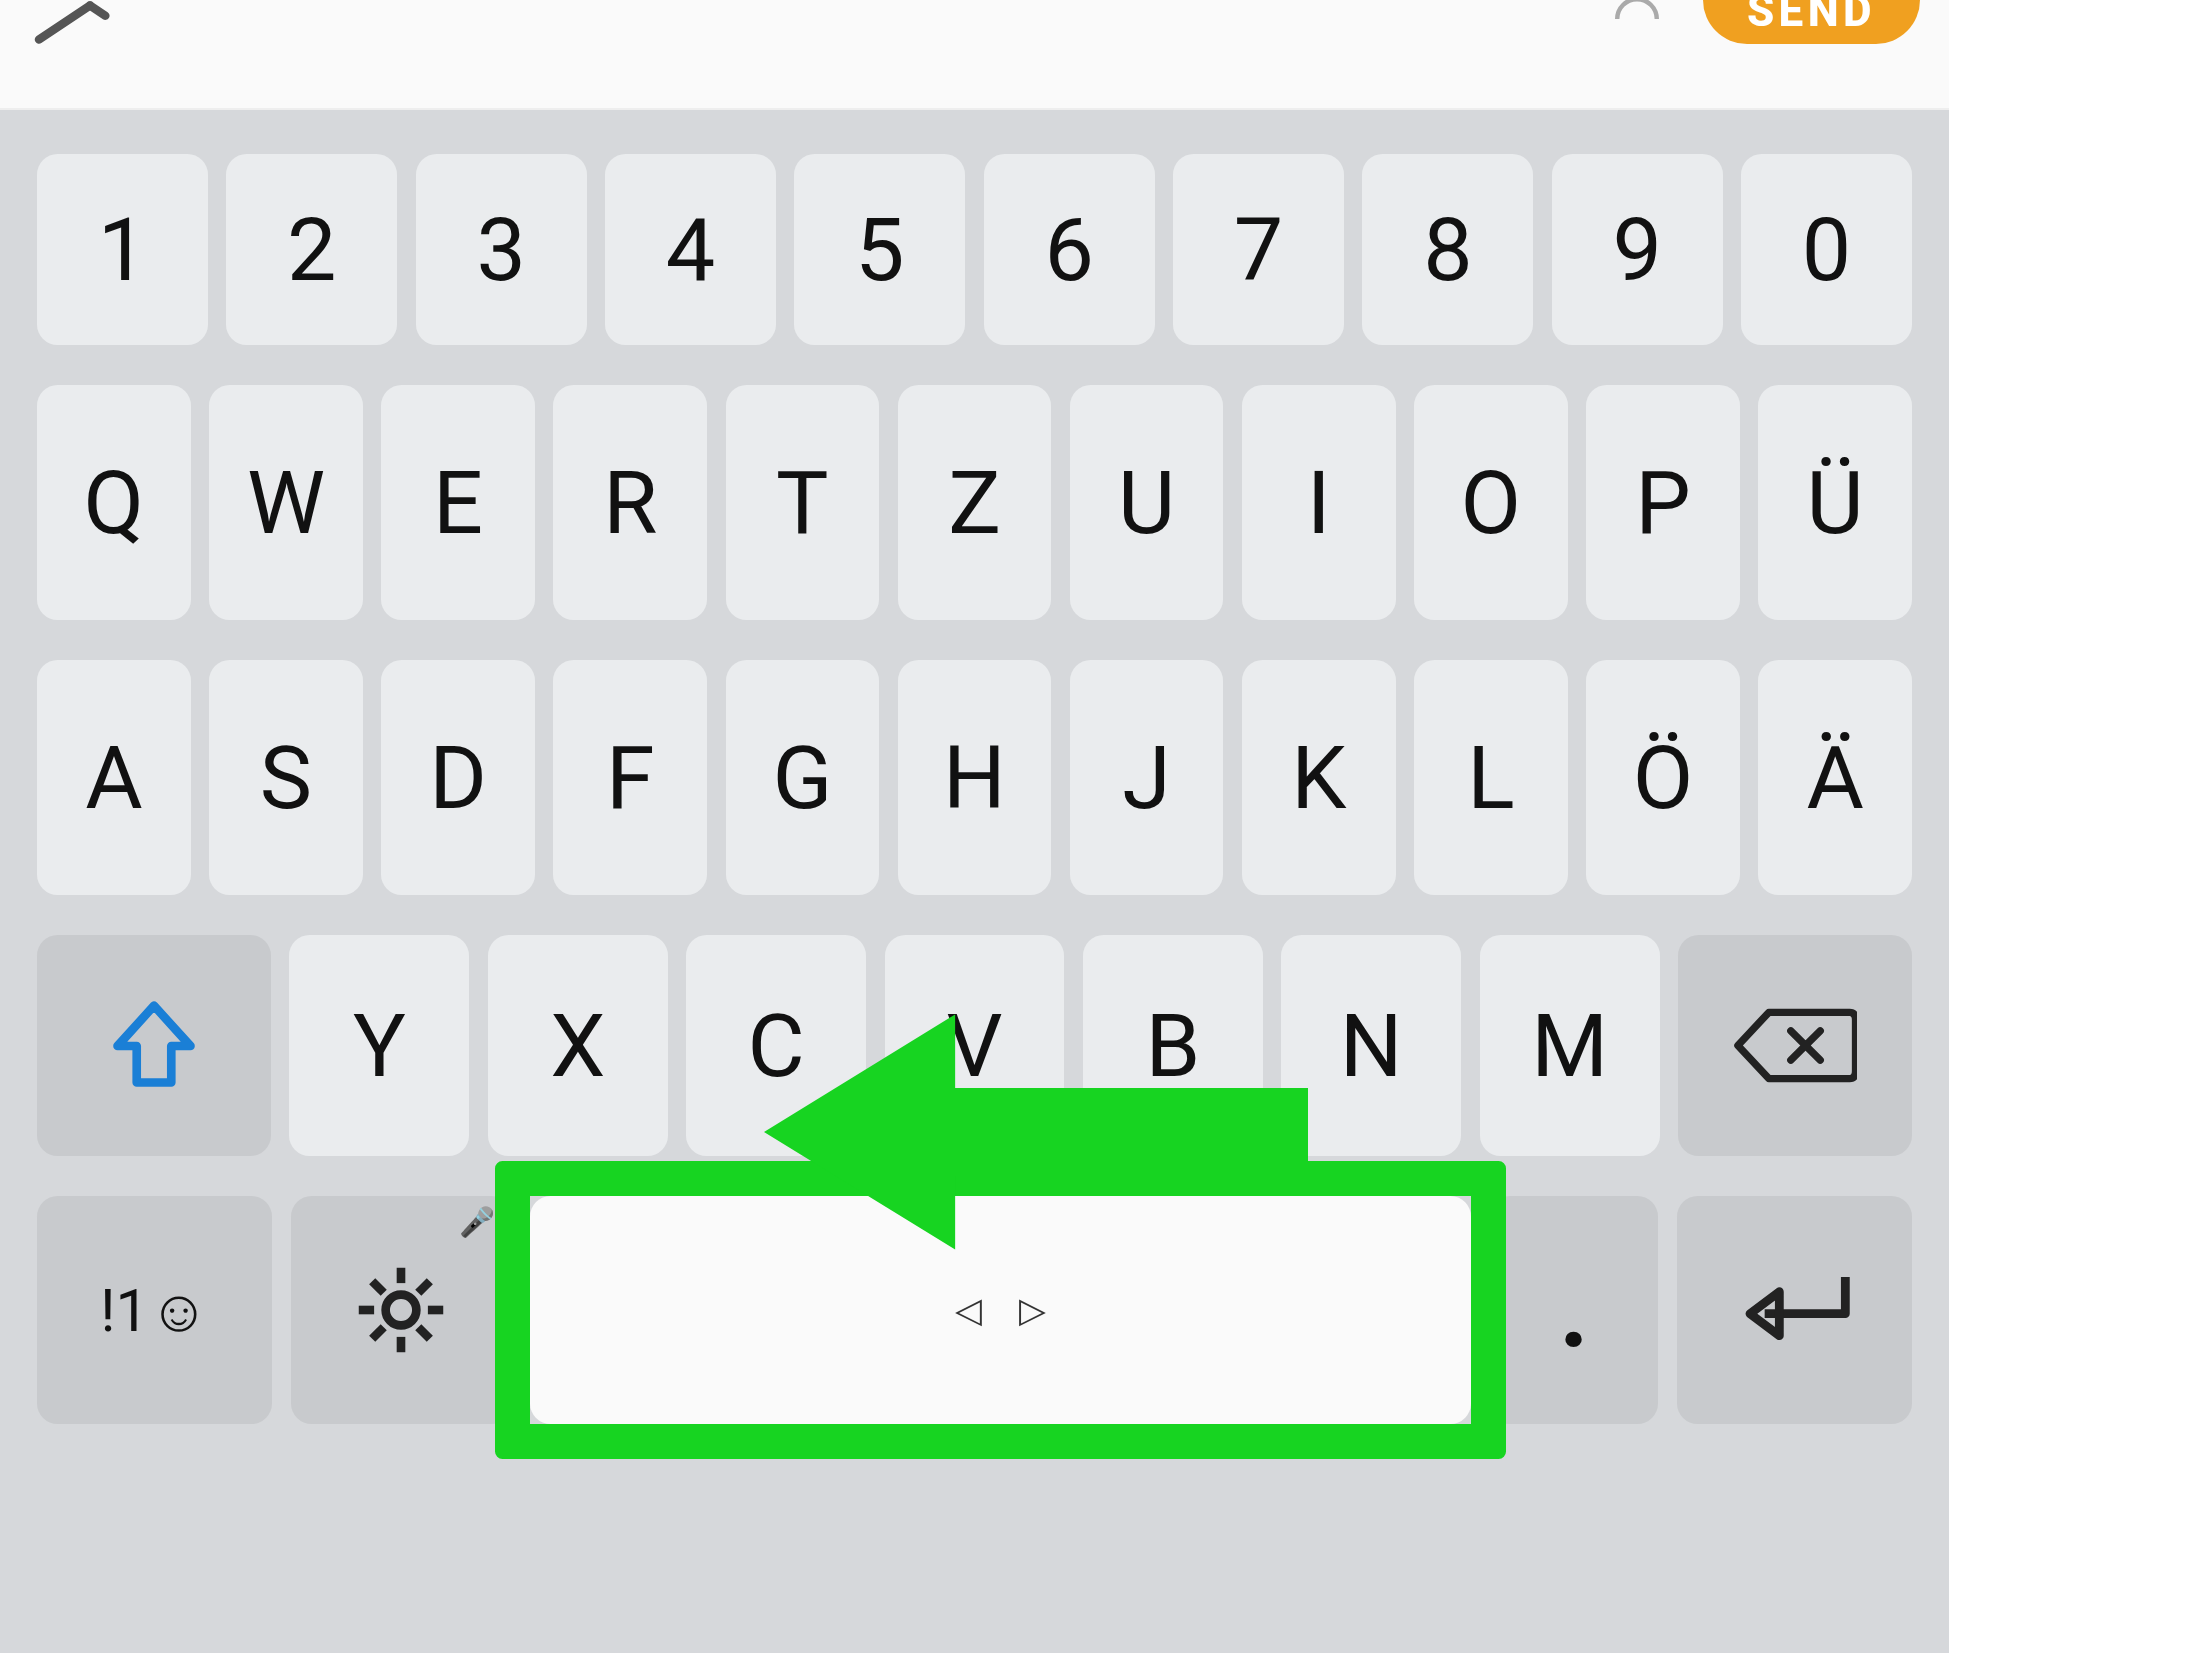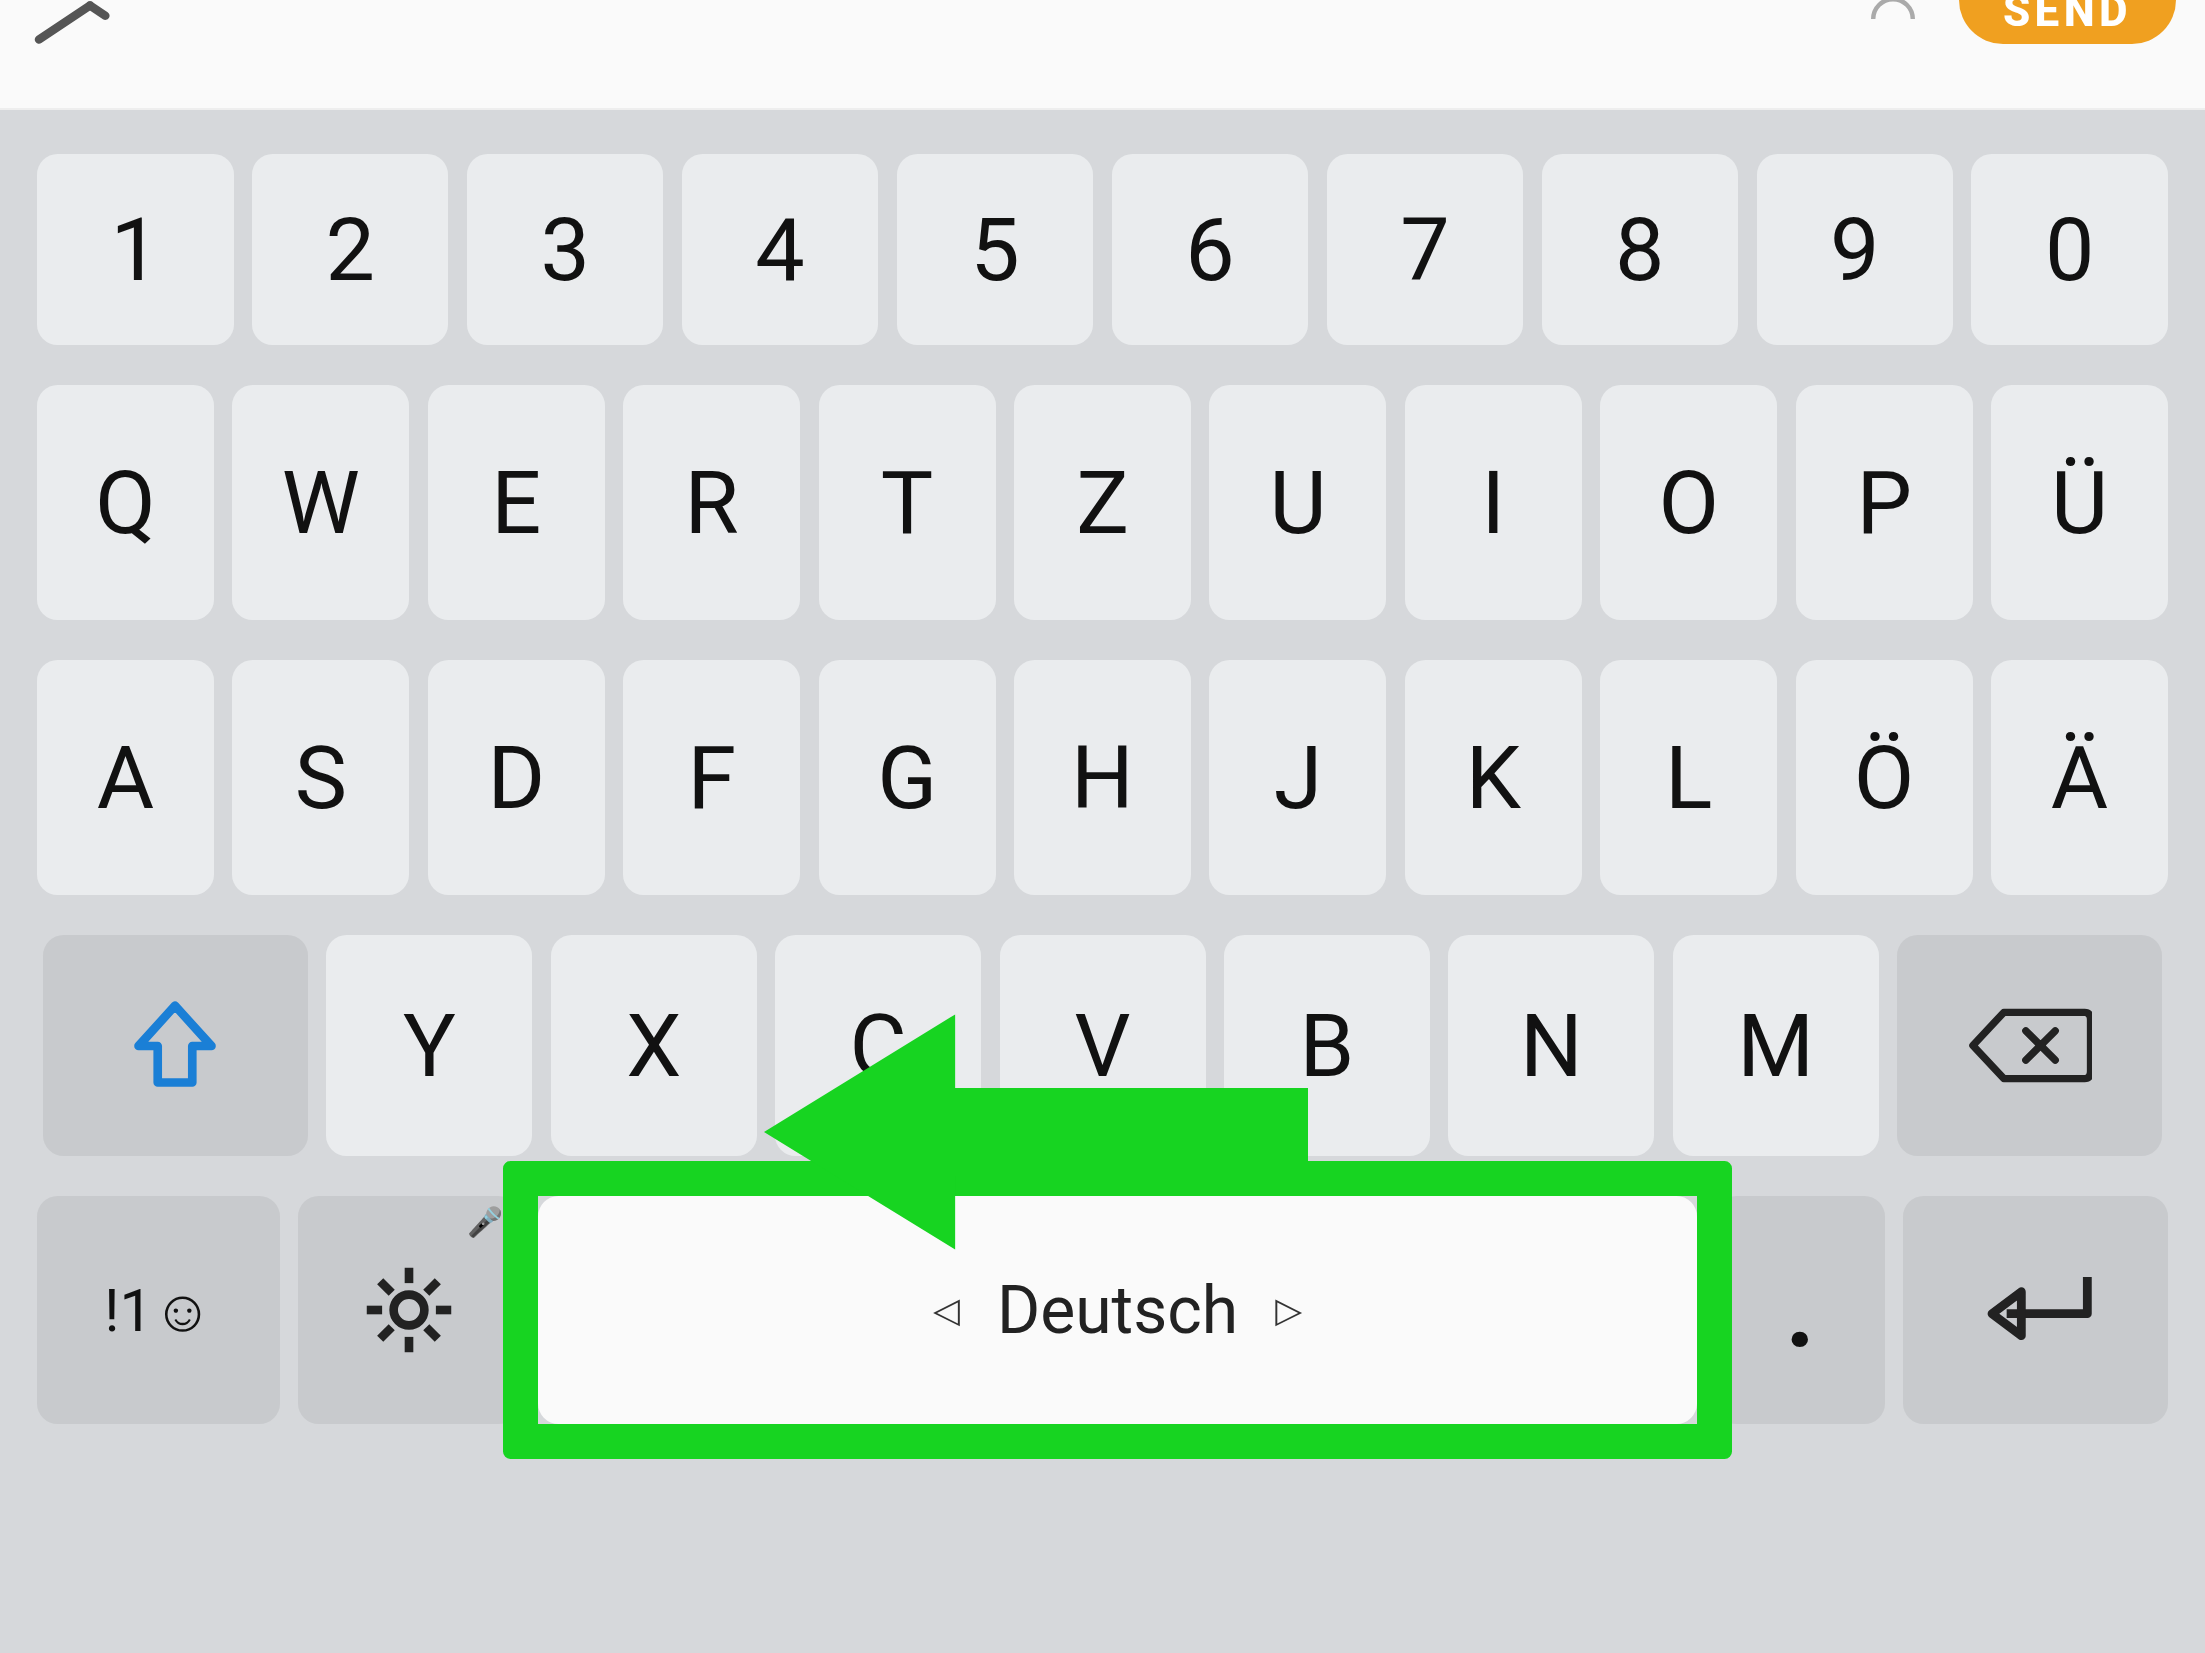--- a/index.html
+++ b/index.html
@@ -3,21 +3,21 @@
 <meta charset="utf-8">
 <style>
   * { box-sizing: border-box; margin: 0; padding: 0; }
   html, body { width: 100%; height: 100%; }
   body {
     font-family: -apple-system, "Segoe UI", Roboto, Arial, sans-serif;
     background: #fff;
     overflow: hidden;
   }
   .stage {
-    width: 2205px;
+    width: 1949px;
     height: 1654px;
     position: relative;
     transform-origin: top left;
     background: #fdba74;
     padding-left: 20px;
   }
 
   
   .topbar {
     position: absolute;
@@ -330,21 +330,20 @@
             <line x1="20" y1="20" x2="32" y2="32"></line>
             <line x1="68" y1="68" x2="80" y2="80"></line>
             <line x1="80" y1="20" x2="68" y2="32"></line>
             <line x1="32" y1="68" x2="20" y2="80"></line>
           </g>
         </svg>
       </div>
       <div class="spacebar">
         <div class="space-highlight"></div>
         <span class="tri">◁</span>
-        <span>Deutsch</span>
         <span class="tri">▷</span>
       </div>
       <div class="key fn period" style="max-width:169px">
         <span>.</span>
       </div>
       <div class="key fn" style="max-width:265px">
         <svg class="enter-svg" viewBox="0 0 180 130">
           <path d="M160 20 L160 70 L50 70" fill="none" stroke="#222" stroke-width="12" stroke-linejoin="round"></path>
           <path d="M70 40 L30 70 L70 100 Z" fill="none" stroke="#222" stroke-width="12" stroke-linejoin="round"></path>
         </svg>

